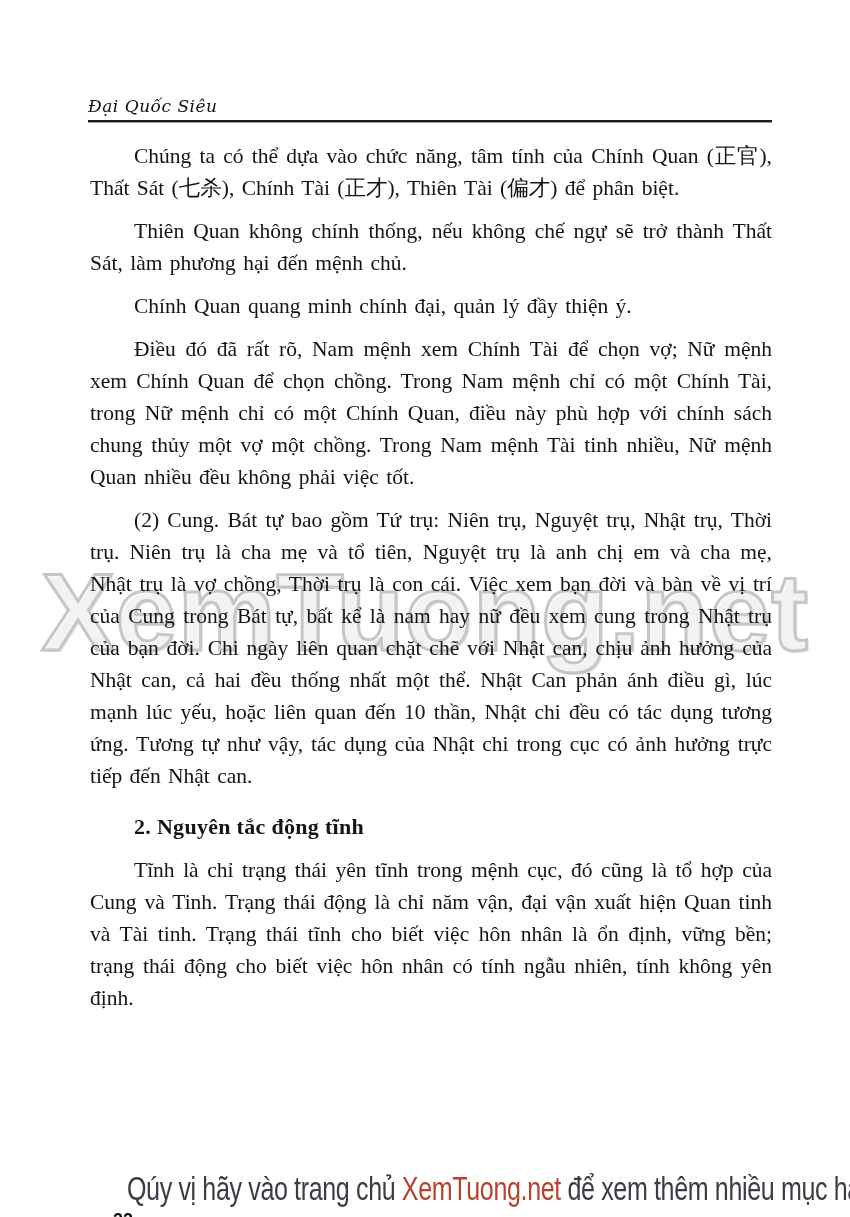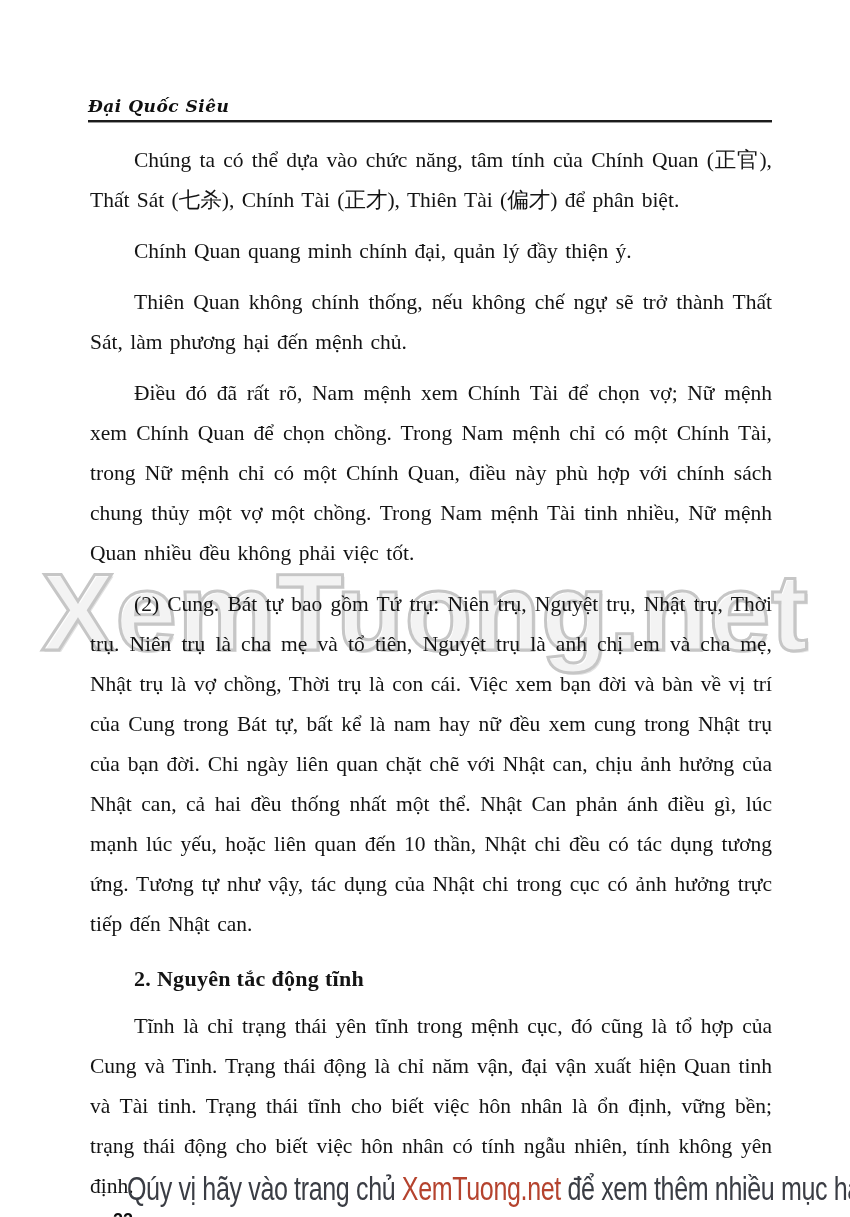--- a/index.html
+++ b/index.html
@@ -17,21 +17,21 @@
   .running-header {
     position: absolute;
     top: 96px;
     left: 88px;
     right: 78px;
     z-index: 1;
   }
   .running-title {
     font-family: "DejaVu Serif", "Liberation Serif", serif;
     font-style: italic;
-    font-weight: bold;
+    font-weight: normal;
     font-size: 17px;
     letter-spacing: 0.5px;
     color: #101010;
     padding-bottom: 4px;
   }
   .header-rule {
     border: 0;
     border-top: 2px solid #1c1c1c;
     box-shadow: 0 1px 0 #9a9a9a;
     margin: 0;
@@ -59,21 +59,21 @@
   .body-text {
     position: absolute;
     top: 140px;
     left: 90px;
     width: 682px;
     z-index: 1;
   }
   .body-text p {
     margin: 0 0 11px 0;
     font-size: 21.5px;
-    line-height: 40px;
+    line-height: 32px;
     text-align: justify;
     text-indent: 44px;
     word-spacing: 2px;
   }
   .section-heading {
     margin: 22px 0 14px 0;
     padding-left: 44px;
     font-size: 22px;
     font-weight: bold;
     letter-spacing: 0.3px;
@@ -119,22 +119,22 @@
 
   <div class="running-header">
     <div class="running-title">Đại Quốc Siêu</div>
     <hr class="header-rule">
   </div>
 
   <div class="watermark">XemTuong.net</div>
 
   <main class="body-text">
     <p>Chúng ta có thể dựa vào chức năng, tâm tính của Chính Quan (正官), Thất Sát (七杀), Chính Tài (正才), Thiên Tài (偏才) để phân biệt.</p>
+    <p>Thiên Quan không chính thống, nếu không chế ngự sẽ trở thành Thất Sát, làm phương hại đến mệnh chủ.</p>
     <p>Chính Quan quang minh chính đại, quản lý đầy thiện ý.</p>
-    <p>Thiên Quan không chính thống, nếu không chế ngự sẽ trở thành Thất Sát, làm phương hại đến mệnh chủ.</p>
     <p>Điều đó đã rất rõ, Nam mệnh xem Chính Tài để chọn vợ; Nữ mệnh xem Chính Quan để chọn chồng. Trong Nam mệnh chỉ có một Chính Tài, trong Nữ mệnh chỉ có một Chính Quan, điều này phù hợp với chính sách chung thủy một vợ một chồng. Trong Nam mệnh Tài tinh nhiều, Nữ mệnh Quan nhiều đều không phải việc tốt.</p>
     <p>(2) Cung. Bát tự bao gồm Tứ trụ: Niên trụ, Nguyệt trụ, Nhật trụ, Thời trụ. Niên trụ là cha mẹ và tổ tiên, Nguyệt trụ là anh chị em và cha mẹ, Nhật trụ là vợ chồng, Thời trụ là con cái. Việc xem bạn đời và bàn về vị trí của Cung trong Bát tự, bất kể là nam hay nữ đều xem cung trong Nhật trụ của bạn đời. Chi ngày liên quan chặt chẽ với Nhật can, chịu ảnh hưởng của Nhật can, cả hai đều thống nhất một thể. Nhật Can phản ánh điều gì, lúc mạnh lúc yếu, hoặc liên quan đến 10 thần, Nhật chi đều có tác dụng tương ứng. Tương tự như vậy,  tác dụng của Nhật chi trong cục có ảnh hưởng trực tiếp đến Nhật can.</p>
     <h2 class="section-heading">2. Nguyên tắc động tĩnh</h2>
     <p>Tĩnh là chỉ trạng thái yên tĩnh trong mệnh cục, đó cũng là tổ hợp của Cung và Tinh. Trạng thái động là chỉ năm vận, đại vận xuất hiện Quan tinh và Tài tinh. Trạng thái tĩnh cho biết việc hôn nhân là ổn định, vững bền; trạng thái động cho biết việc hôn nhân có tính ngẫu nhiên, tính không yên định.</p>
   </main>
 
   <div class="footer-banner">
     <span class="footer-line"><span>Qúy vị hãy vào trang chủ </span><span class="site-name">XemTuong.net</span><span> để xem thêm nhiều mục hay khác</span></span>
   </div>
 

